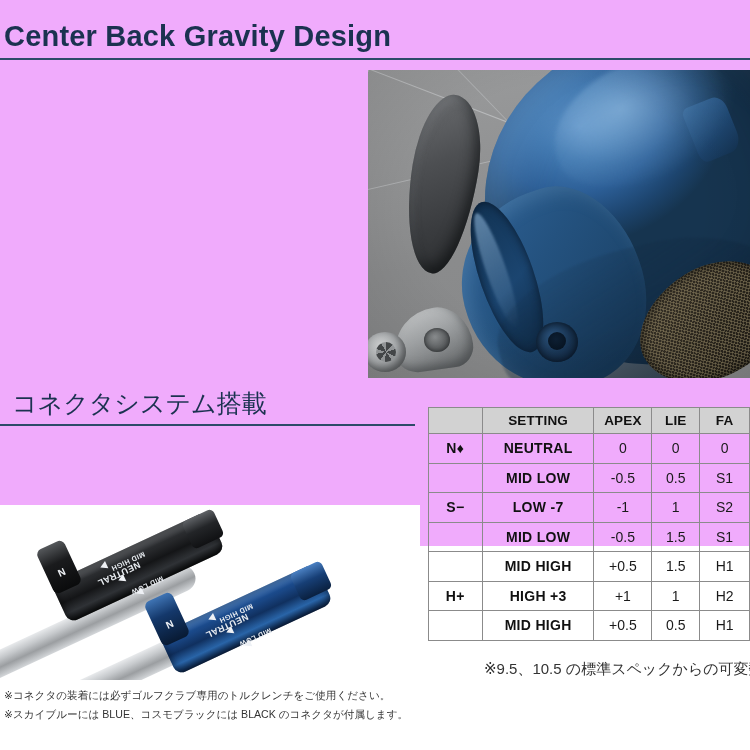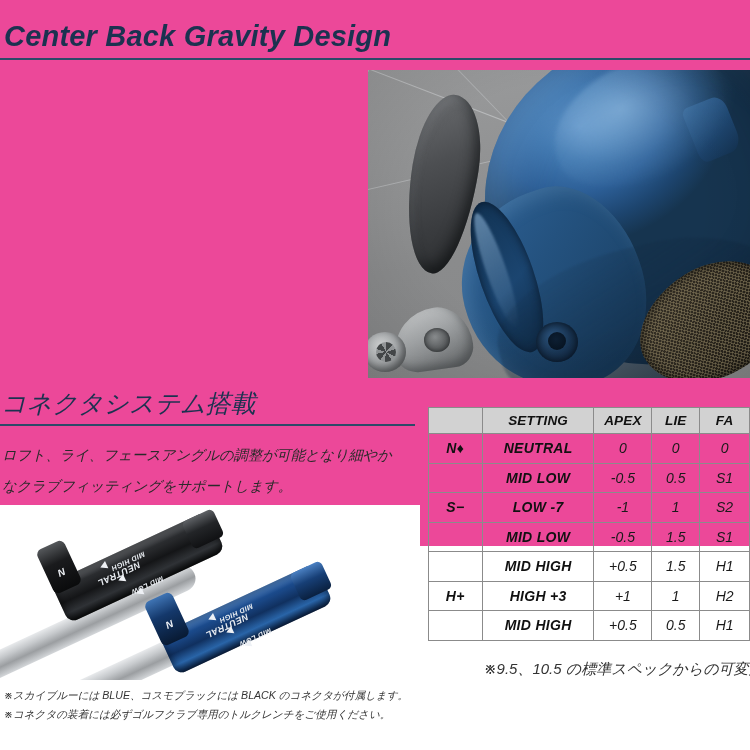--- a/index.html
+++ b/index.html
@@ -9,22 +9,21 @@
     height: 750px;
     background: #ffffff;
     font-family: "Liberation Sans", "DejaVu Sans", sans-serif;
     overflow: hidden;
   }
 
   .page {
     position: relative;
     width: 750px;
     height: 546px;
-    background: #ec4899;
-    font-style: italic;
+    background: #f0abfc;
   }
 
   
   .sec1-title {
     position: absolute;
     left: 4px;
     top: 18px;
     font-size: 29px;
     line-height: 36px;
     color: #1b3250;
@@ -215,21 +214,21 @@
   }
   .hero-vignette {
     position:absolute; inset:0;
     background: radial-gradient(ellipse at 50% 45%, rgba(0,0,0,0) 52%, rgba(0,0,0,0.12) 100%);
     pointer-events:none;
   }
 
   
   .sec2-title {
     position: absolute;
-    left: 1px;
+    left: 12px;
     top: 387px;
     font-size: 25px;
     line-height: 32px;
     color: #1b3250;
     font-weight: 500;
     white-space: nowrap;
   }
   .sec2-rule {
     position: absolute;
     left: 0;
@@ -421,21 +420,20 @@
     <div class="weight-bracket"></div>
     <div class="weight-bracket-hole"></div>
     <div class="screw"></div>
     <div class="screw-star"></div>
 
     <div class="hero-vignette"></div>
   </div>
 
   <h2 class="sec2-title">コネクタシステム搭載</h2>
   <div class="sec2-rule"></div>
-  <p class="sec2-body">ロフト、ライ、フェースアングルの調整が可能となり細やかなクラブフィッティングをサポートします。</p>
 
   <div class="connectors">
     <div class="shaft shaft-a"></div>
     <div class="shaft shaft-b"></div>
 
     <div class="sleeve sleeve-black"></div>
     <div class="sleeve-collar collar-black"></div>
     <div class="sleeve-tip tip-black"></div>
 
     <div class="sleeve sleeve-blue"></div>
@@ -527,17 +525,17 @@
         <td class="num">+0.5</td>
         <td class="num">0.5</td>
         <td class="num">H1</td>
       </tr>
     </tbody>
   </table>
 
   <div class="table-note">※9.5、10.5 の標準スペックからの可変数値となります。</div>
 
   <div class="footnotes">
+    <div>※コネクタの装着には必ずゴルフクラブ専用のトルクレンチをご使用ください。</div>
     <div>※スカイブルーには BLUE、コスモブラックには BLACK のコネクタが付属します。</div>
-    <div>※コネクタの装着には必ずゴルフクラブ専用のトルクレンチをご使用ください。</div>
   </div>
 
 </div>
 
 </body></html>

